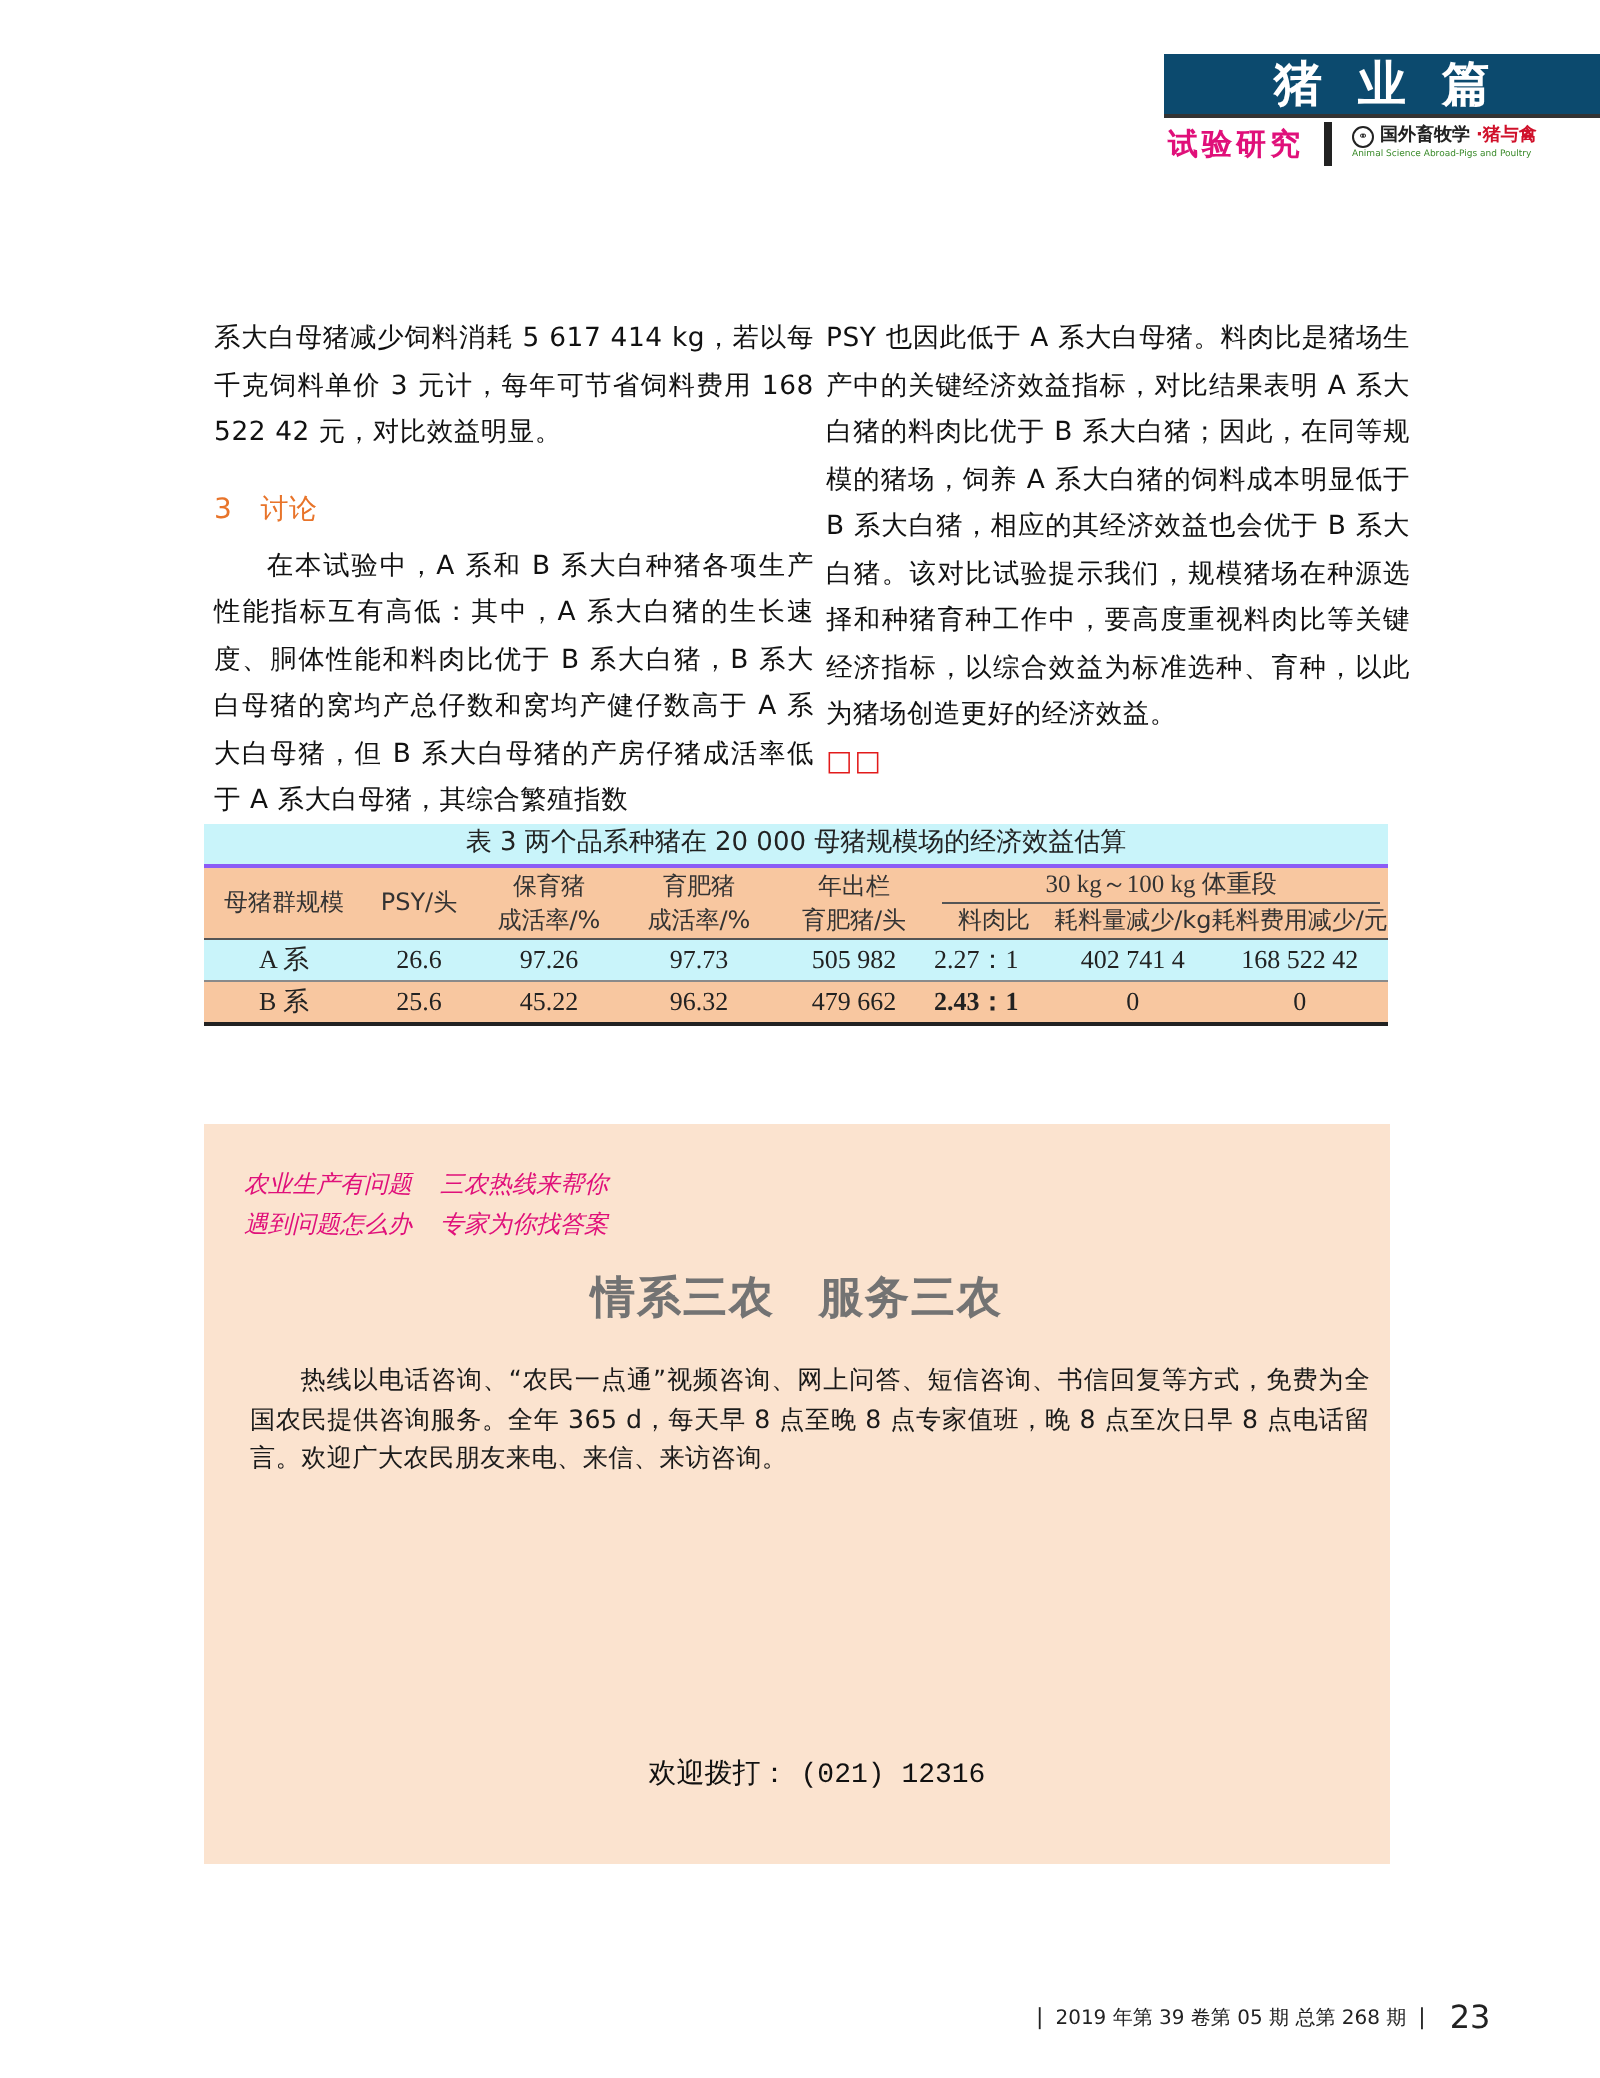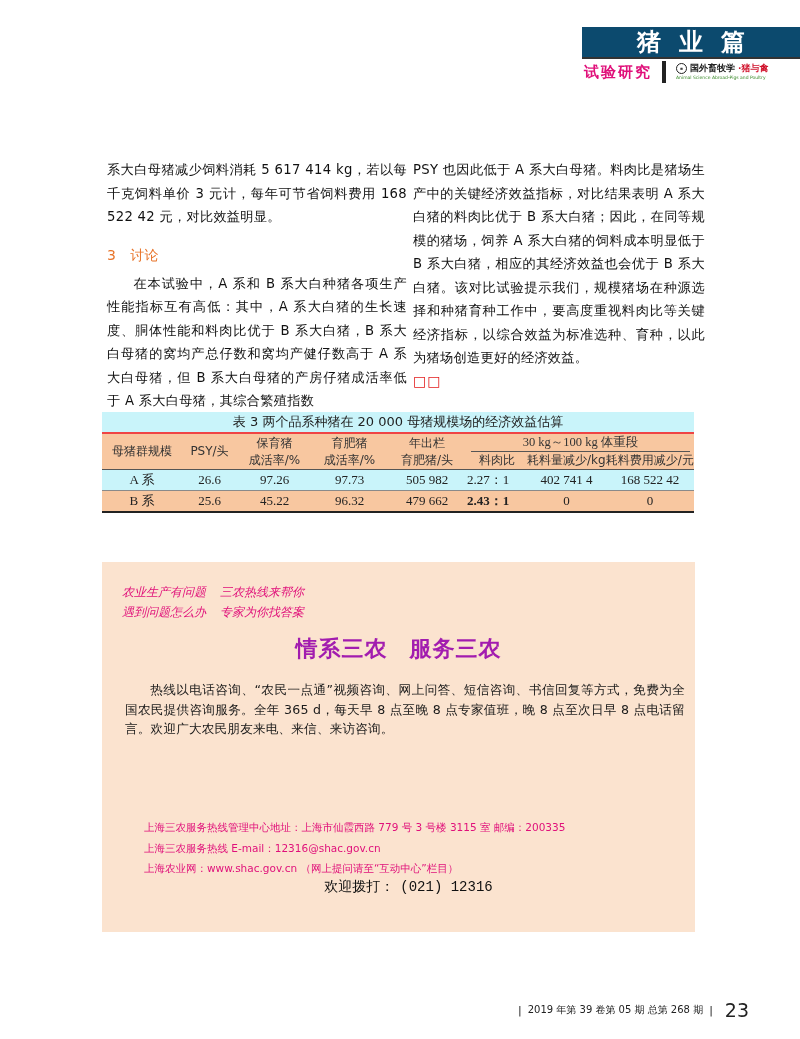--- a/index.html
+++ b/index.html
@@ -70,35 +70,35 @@
     font-size:13px; font-weight:normal; color:#222;
     font-family:"DejaVu Sans", sans-serif;
   }
   table { width:100%; border-collapse:collapse; font-size:12.5px; }
   table td, table th { padding:0; text-align:center; font-weight:normal; color:#222; }
   .th-row { background:#f8c7a0; }
   .th-row th { font-family:"DejaVu Sans", sans-serif; font-size:12px; color:#333; line-height:17px; }
   .rowA { background:#c9f4fa; }
   .rowB { background:#f8c7a0; }
   .rowA td, .rowB td { height:20px; font-size:13px; }
-  .top-rule { border-top:2px solid #ef4444;padding-left:10px; }
+  .top-rule { border-top:2px solid #8b5cf6;padding-left:10px; }
   .bottom-rule { border-bottom:2px solid #222; }
   .sub-rule { border-bottom:1px solid #555; }
   .mid-rule { border-bottom:1px solid #8a8a8a; }
 
   
   .info {
     position:absolute; left:102px; top:562px; width:593px; height:370px;
     background:#fbe3cf;
   }
   .slogan { position:absolute; left:20px; top:20px; color:#e0107a; font-size:12px; line-height:20px; font-style:italic; font-family:"DejaVu Serif", serif; }
   .slogan div span.gap { display:inline-block; width:14px; }
   .banner {
     position:absolute; left:0; width:100%; top:72px; text-align:center;
-    color:#a21caf; font-size:22px; font-weight:bold; letter-spacing:1px;font-family:Liberation Mono, monospace;
+    color:#737373; font-size:22px; font-weight:bold; letter-spacing:1px;font-family:Liberation Mono, monospace;
   }
   .banner .gap { display:inline-block; width:22px; }
   .info-body {
     position:absolute; left:23px; top:118px; width:560px;
     font-size:12.6px; line-height:19.5px; color:#1a1a1a; letter-spacing:0.2px;
   }
   .info-body p { margin:0 0 6px 0; text-indent:2em; text-align:justify; }
   .contacts {
     position:absolute; left:42px; top:255px; color:#e0107a;
     font-size:10.5px; line-height:20.5px;
@@ -108,21 +108,21 @@
     font-size:14px; color:#111; padding-left:20px; box-sizing:border-box;
   }
   .hotline .num { font-family:"Liberation Mono", monospace; margin-left:6px; }
 
   
   .footer {
     position:absolute; top:999px; left:512px; font-size:10px; color:#222;
     display:flex; align-items:center;
   }
   .footer .bar { margin:0 6px; font-size:11px; }
-  .footer .page { font-size:19px; margin-left:6px; }
+  .footer .page { font-size:16px; margin-left:6px; }
 </style>
 </head>
 <body>
 
 <div class="hdr-band">
   <span>猪业篇</span>
 </div>
 <div class="hdr-line"></div>
 <div class="hdr-sub">
   <span class="section">试验研究</span>
@@ -206,25 +206,20 @@
   <div class="slogan">
     <div><span>农业生产有问题</span><span class="gap"></span><span>三农热线来帮你</span></div>
     <div><span>遇到问题怎么办</span><span class="gap"></span><span>专家为你找答案</span></div>
   </div>
   <div class="banner">
     <span>情系三农</span><span class="gap"></span><span>服务三农</span>
   </div>
   <div class="info-body">
     <p>热线以电话咨询、“农民一点通”视频咨询、网上问答、短信咨询、书信回复等方式，免费为全国农民提供咨询服务。全年 365  d，每天早 8 点至晚 8 点专家值班，晚 8 点至次日早 8 点电话留言。欢迎广大农民朋友来电、来信、来访咨询。</p>
   </div>
-  <div class="contacts">
-    <div>上海三农服务热线管理中心地址：上海市仙霞西路 779 号 3 号楼 3115 室   邮编：200335</div>
-    <div>上海三农服务热线 E-mail：12316@shac.gov.cn</div>
-    <div>上海农业网：www.shac.gov.cn  （网上提问请至“互动中心”栏目）</div>
-  </div>
   <div class="hotline">
     <span>欢迎拨打：</span><span class="num">(021) 12316</span>
   </div>
 </div>
 
 <div class="footer">
   <span class="bar">|</span>
   <span>2019 年第 39 卷第 05 期  总第 268 期</span>
   <span class="bar">|</span>
   <span class="page">23</span>

